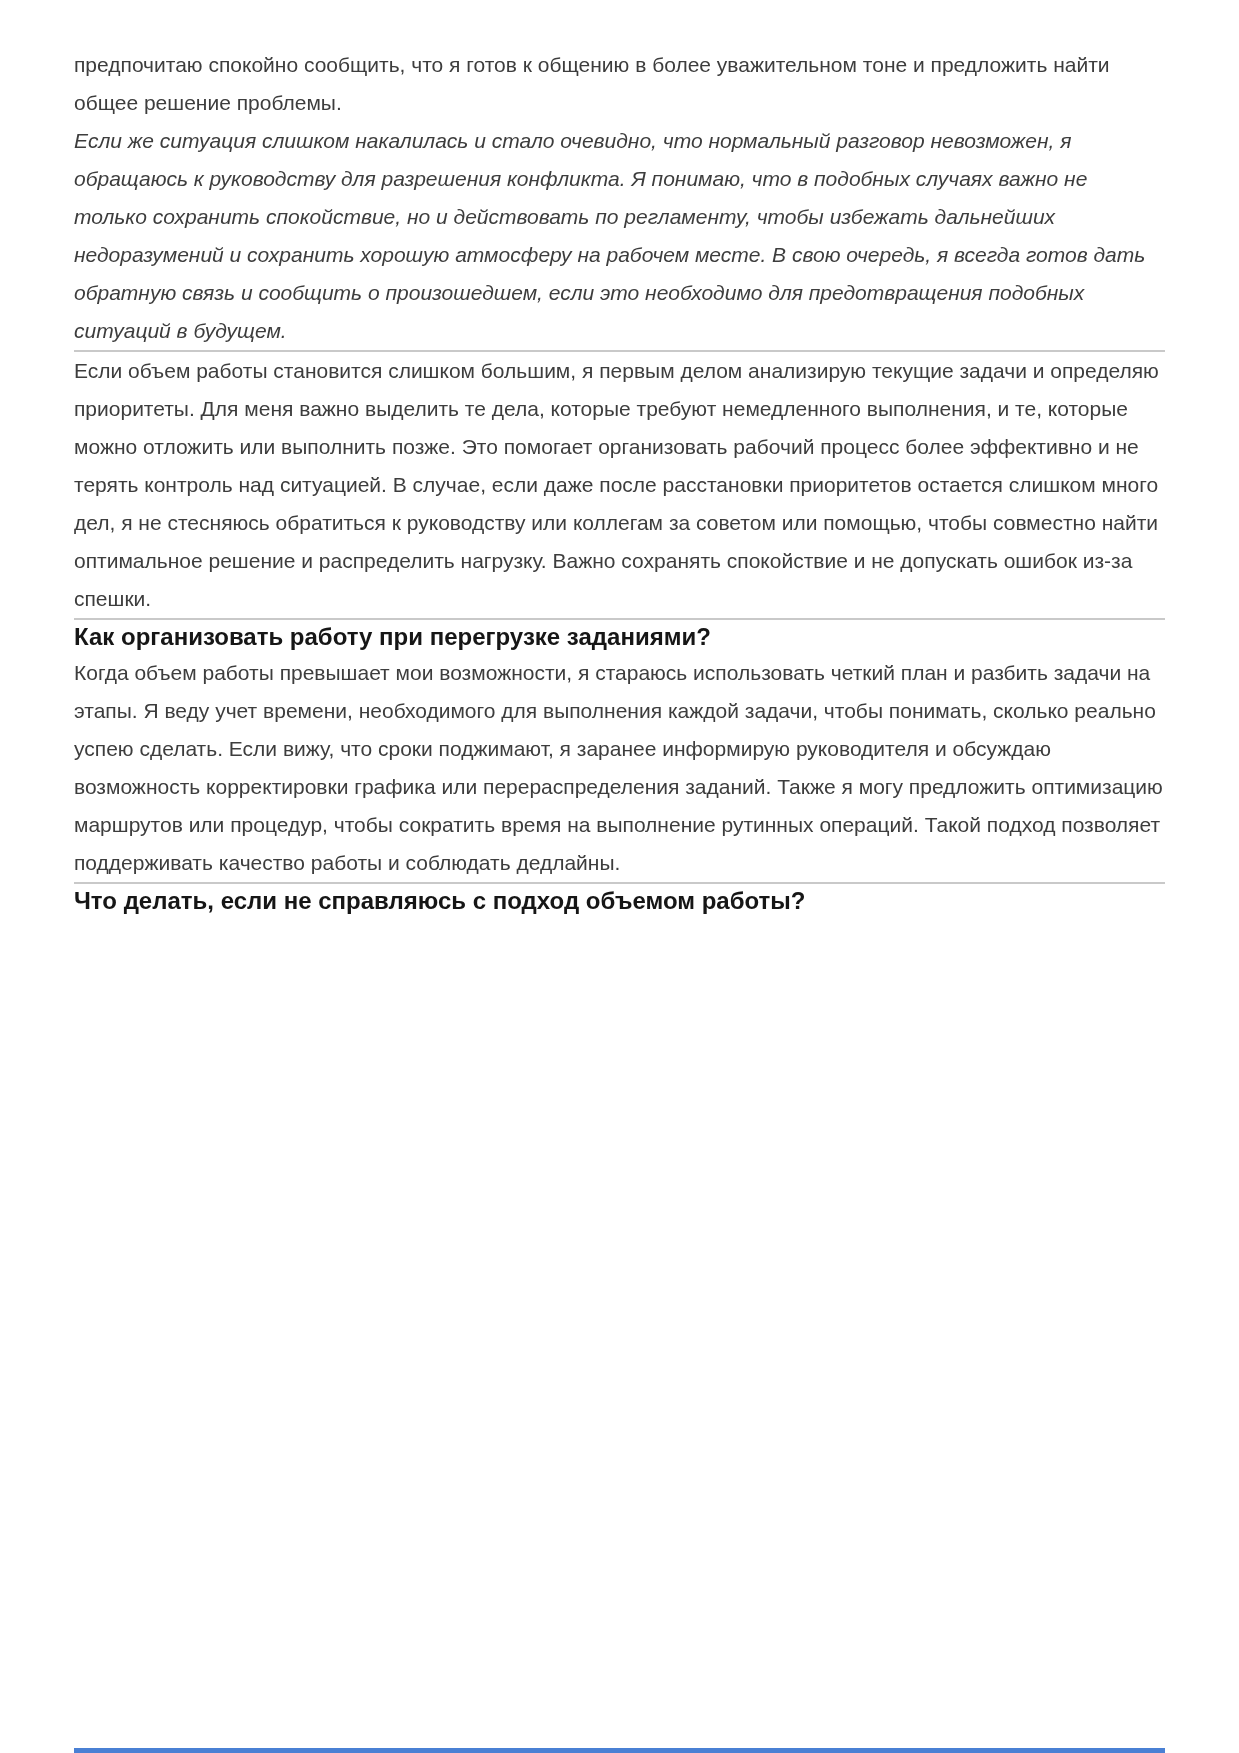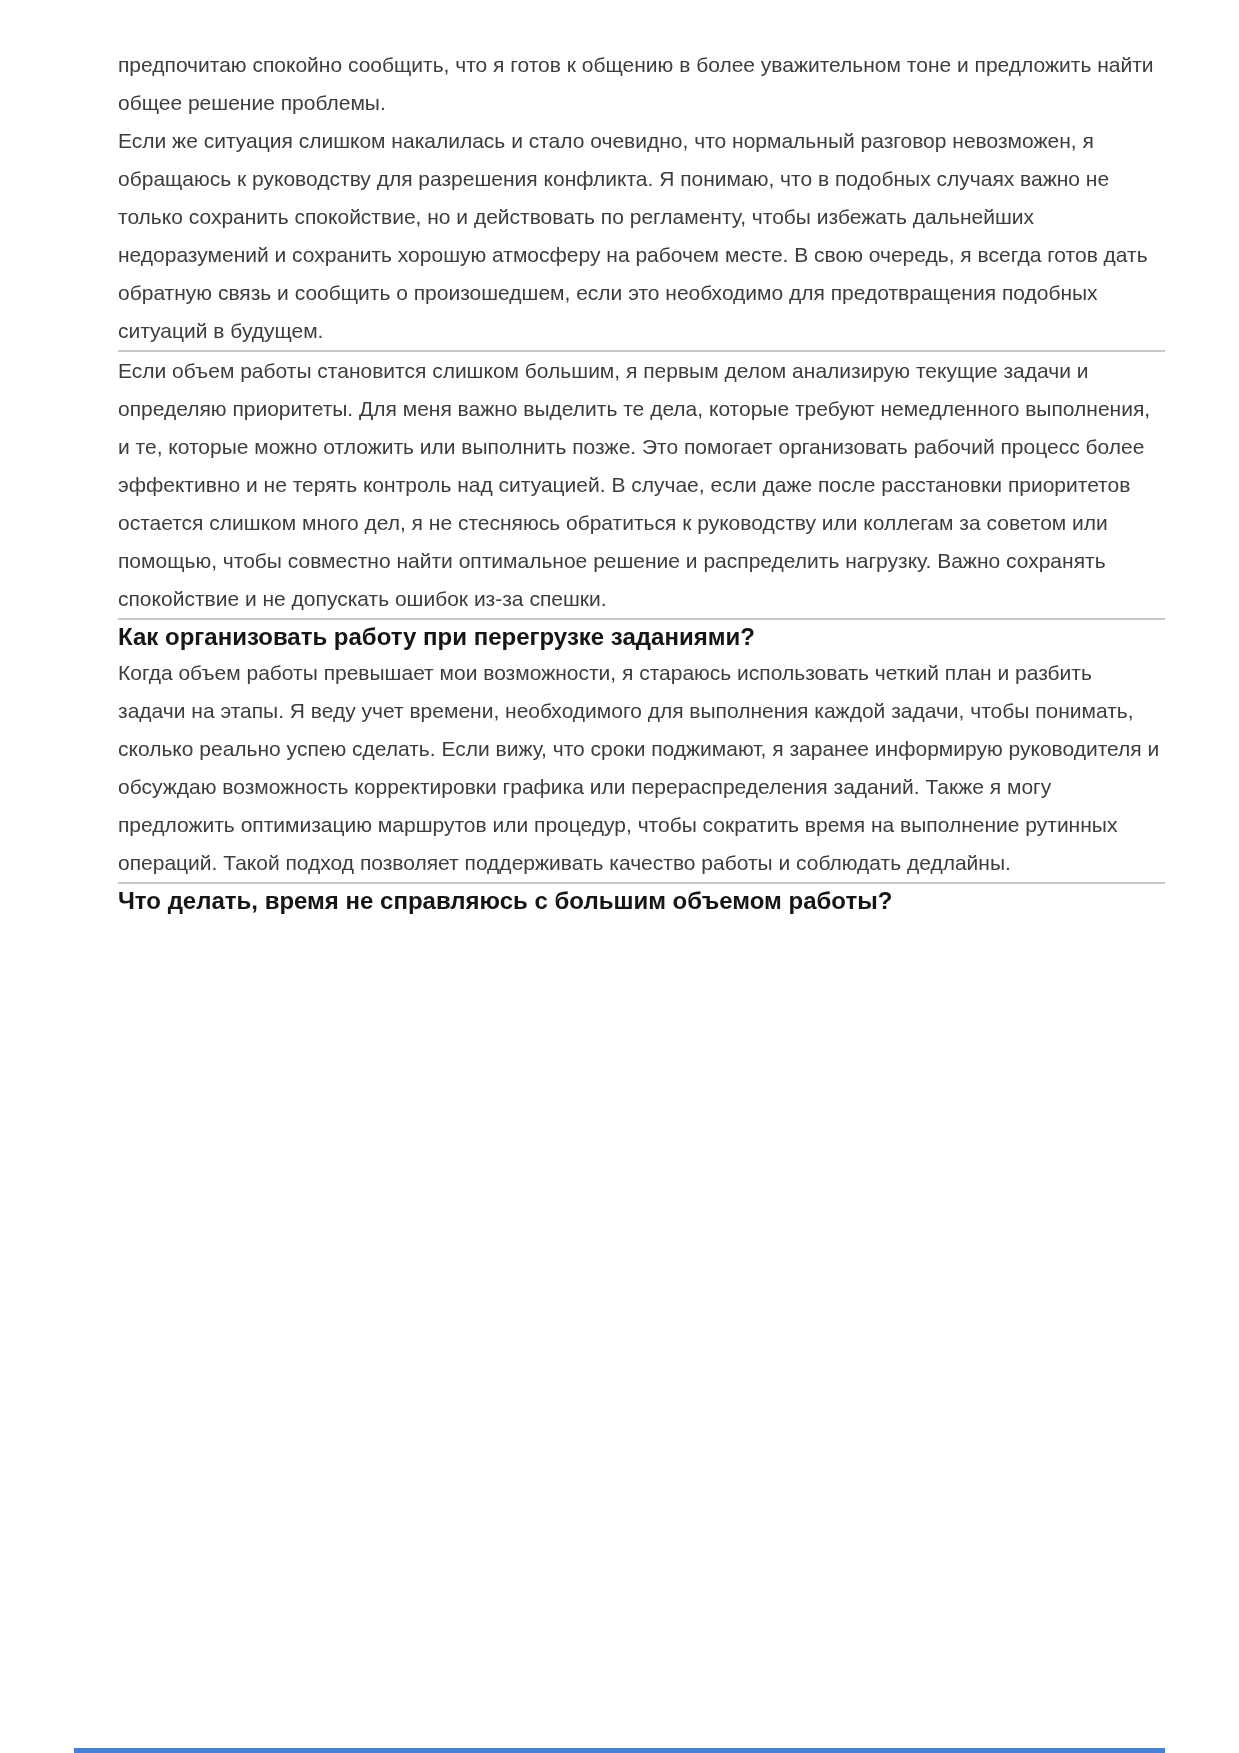--- a/index.html
+++ b/index.html
@@ -10,31 +10,30 @@
   .page {
     position: relative;
     width: 1239px;
     height: 1753px;
     background: #ffffff;
     overflow: hidden;
     font-family: "Liberation Sans", "DejaVu Sans", sans-serif;
   }
   .content {
     padding: 0 74px;
-    margin-left: 44px;
   }
   p.body-text {
     margin: 0;
     font-size: 21px;
     line-height: 38px;
     color: #3d3d3d;
     text-align: left;
   }
   .p1 { padding-top: 46px; }
-  .p2 { margin-top: 22px; }
+  .p2 { margin-top: 22px; font-style: italic; }
 
   .section-header {
     margin-top: 192px;
     display: flex;
     align-items: flex-start;
   }
   .badge {
     flex: 0 0 auto;
     width: 84px;
     height: 84px;
@@ -105,18 +104,18 @@
     <p class="body-text lead">Если объем работы становится слишком большим, я первым делом анализирую текущие задачи и определяю приоритеты. Для меня важно выделить те дела, которые требуют немедленного выполнения, и те, которые можно отложить или выполнить позже. Это помогает организовать рабочий процесс более эффективно и не терять контроль над ситуацией. В случае, если даже после расстановки приоритетов остается слишком много дел, я не стесняюсь обратиться к руководству или коллегам за советом или помощью, чтобы совместно найти оптимальное решение и распределить нагрузку. Важно сохранять спокойствие и не допускать ошибок из-за спешки.</p>
 
     <hr class="divider divider-2">
 
     <h3 class="subheading subheading-1">Как организовать работу при перегрузке заданиями?</h3>
 
     <p class="body-text sub-para">Когда объем работы превышает мои возможности, я стараюсь использовать четкий план и разбить задачи на этапы. Я веду учет времени, необходимого для выполнения каждой задачи, чтобы понимать, сколько реально успею сделать. Если вижу, что сроки поджимают, я заранее информирую руководителя и обсуждаю возможность корректировки графика или перераспределения заданий. Также я могу предложить оптимизацию маршрутов или процедур, чтобы сократить время на выполнение рутинных операций. Такой подход позволяет поддерживать качество работы и соблюдать дедлайны.</p>
 
     <hr class="divider divider-3">
 
-    <h3 class="subheading subheading-2">Что делать, время не справляюсь с большим объемом работы?</h3>
+    <h3 class="subheading subheading-2">Что делать, если не справляюсь с подход объемом работы?</h3>
 
   </div>
 
   <div class="bottom-bar"></div>
 </div>
 
 </body></html>

